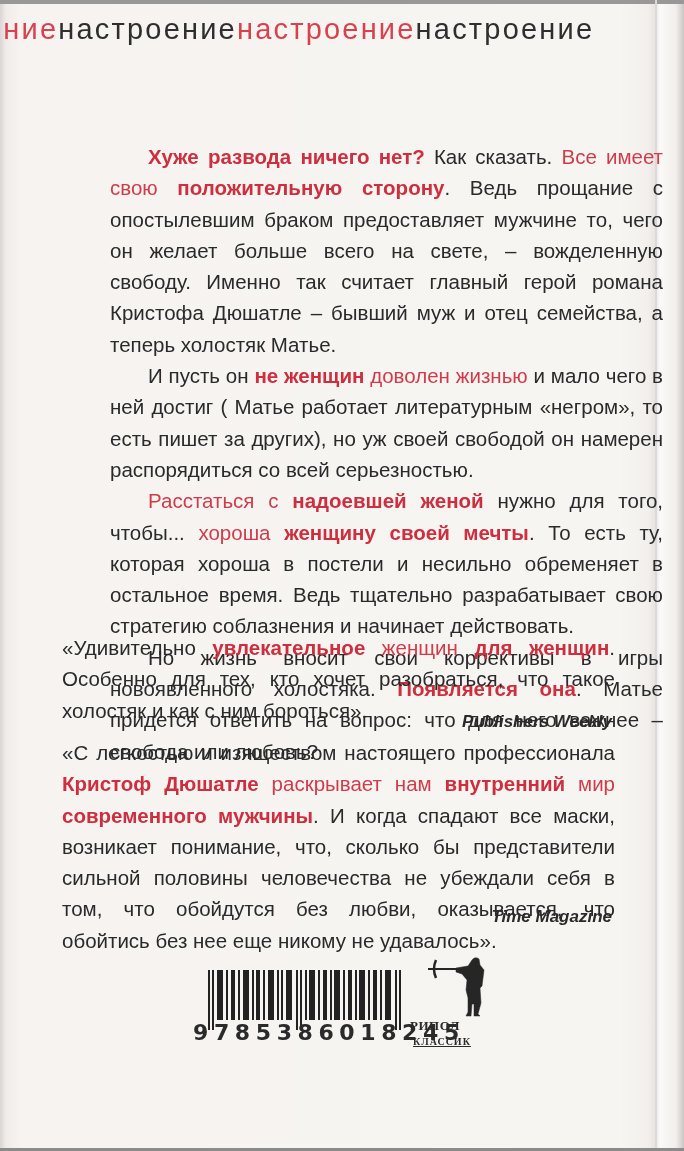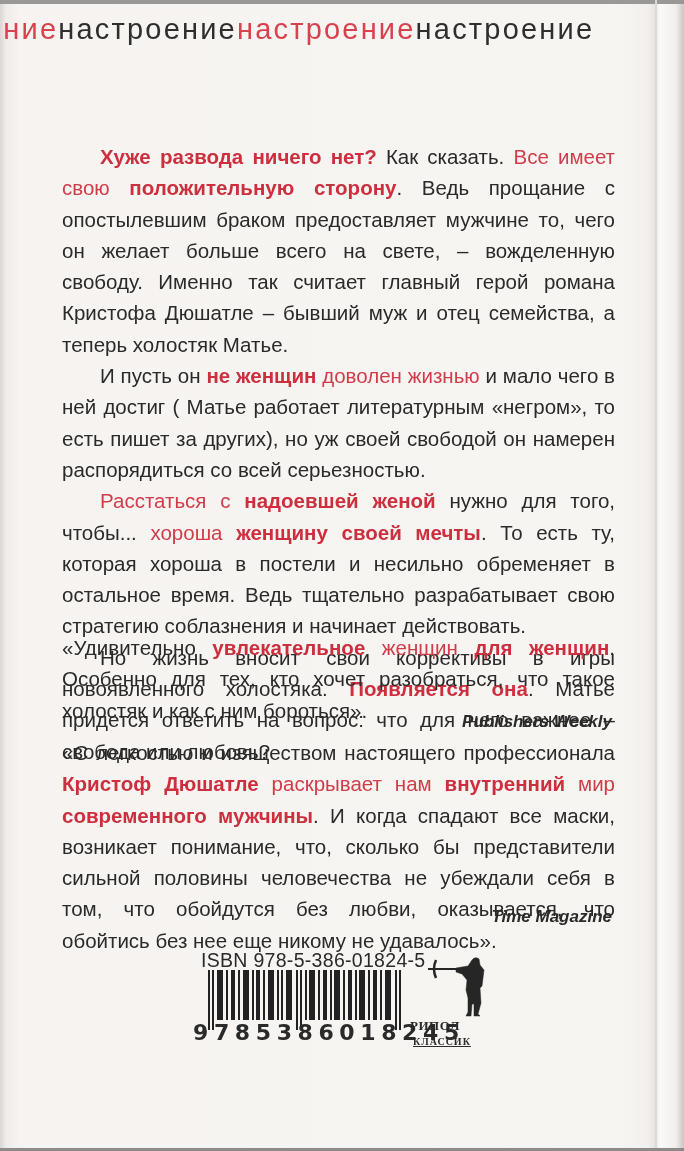--- a/index.html
+++ b/index.html
@@ -67,38 +67,37 @@
 
 <div class="cover">
   <div class="top-edge"></div>
   <div class="spine-line"></div>
   <div class="bottom-edge"></div>
 
   <div class="banner">
     <span class="red">ение</span><span class="dark">настроение</span><span class="red">настроение</span><span class="dark">настроение</span>
   </div>
 
-  <div class="text" style="top:141px;">
+  <div class="text" style="top:141px;margin-left:48px;">
     <p><span class="rb">Хуже развода ничего нет?</span><span> Как сказать. </span><span class="r">Все имеет свою </span><span class="rb">положительную сторону</span><span>. Ведь прощание с опостылевшим браком предоставляет мужчине то, чего он желает больше всего на свете, – вожделенную свободу. Именно так считает главный герой романа Кристофа Дюшатле – бывший муж и отец семейства, а теперь холостяк Матье.</span></p>
     <p><span>И пусть он </span><span class="rb">не женщин</span><span class="r"> доволен жизнью</span><span> и мало чего в ней достиг ( Матье работает литературным «негром», то есть пишет за других), но уж своей свободой он намерен распорядиться со всей серьезностью.</span></p>
     <p><span class="r">Расстаться с </span><span class="rb">надоевшей женой</span><span> нужно для того, чтобы... </span><span class="r">хороша </span><span class="rb">женщину своей мечты</span><span>. То есть ту, которая хороша в постели и несильно обременяет в остальное время. Ведь тщательно разрабатывает свою стратегию соблазнения и начинает действовать.</span></p>
     <p><span>Но жизнь вносит свои коррективы в игры новоявленного холостяка. </span><span class="rb">Появляется она</span><span>. Матье придется ответить на вопрос: что для него важнее – свобода или любовь?</span></p>
   </div>
 
   <div class="text" style="top:632px;">
     <p class="noindent"><span>«Удивительно </span><span class="rb">увлекательное</span><span class="r"> женщин </span><span class="rb">для женщин</span><span>. Особенно для тех, кто хочет разобраться, что такое холостяк и как с ним бороться».</span></p>
   </div>
   <div class="attrib" style="top:712px;">Publishers Weekly</div>
 
   <div class="text" style="top:737px;">
     <p class="noindent"><span>«С легкостью и изяществом настоящего профессионала </span><span class="rb">Кристоф Дюшатле</span><span class="r"> раскрывает нам </span><span class="rb">внутренний</span><span class="r"> мир </span><span class="rb">современного мужчины</span><span>. И когда спадают все маски, возникает понимание, что, сколько бы представители сильной половины человечества не убеждали себя в том, что обойдутся без любви, оказывается, что обойтись без нее еще никому не удавалось».</span></p>
   </div>
   <div class="attrib" style="top:907px;">Time Magazine</div>
 
-  <div class="isbn">ISBN 978-5-386-01824-5</div>
 
   <svg class="barcode" viewBox="0 0 200 60" preserveAspectRatio="none">
     <g fill="#222">
       <rect x="0" y="0" width="2" height="60"></rect>
       <rect x="4" y="0" width="2" height="60"></rect>
       <rect x="9" y="0" width="6" height="50"></rect>
       <rect x="18" y="0" width="2" height="50"></rect>
       <rect x="23" y="0" width="4" height="50"></rect>
       <rect x="30" y="0" width="2" height="50"></rect>
       <rect x="35" y="0" width="6" height="50"></rect>

